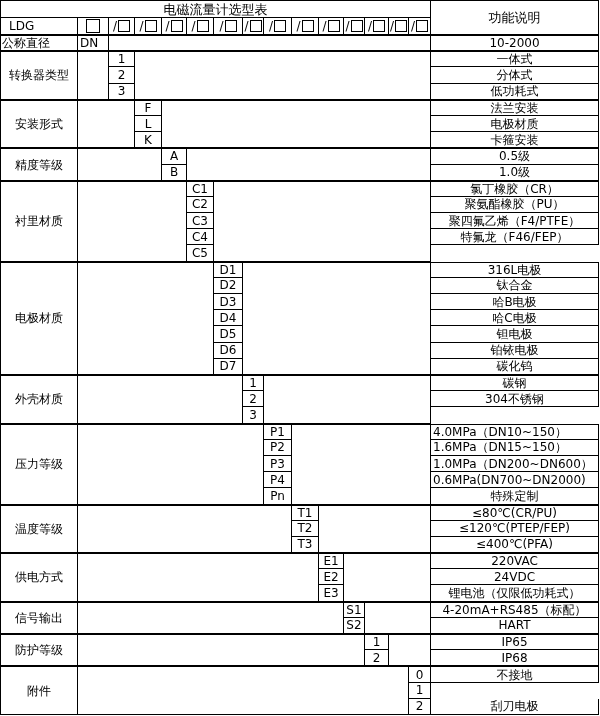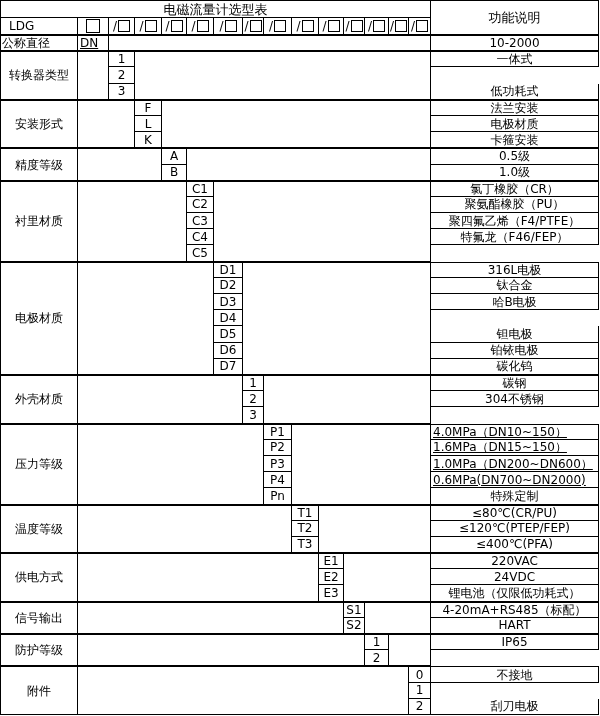--- a/index.html
+++ b/index.html
@@ -19,21 +19,21 @@
   }
   .c{
     border-right:1px solid #000;
     border-bottom:1px solid #000;
     display:flex;align-items:center;justify-content:center;
     overflow:hidden;white-space:nowrap;
     line-height:1;
   }
   .bt{border-top:1px solid #000;}
   .ttl{font-size:13px;}
-  .lft{justify-content:flex-start;padding-left:2px;text-decoration:underline;}
+  .lft{justify-content:flex-start;padding-left:2px;}
   .lft8{justify-content:flex-start;padding-left:8px;}
   .lft0{justify-content:flex-start;padding-left:1px;}
   .bx{display:inline-block;width:10px;height:10px;border:1px solid #000;background:#fff;}
   .bx.big{width:12px;height:12px;}
   .sl{font-size:12px;margin-right:1px;}
   .ph{gap:0px;}
 </style>
 </head>
 <body>
 
@@ -104,20 +104,21 @@
   <div class="c bt" style="grid-area:3/3/4/16"></div>
   <div class="c bt" style="grid-area:3/16">10-2000</div>
 
   <div class="c bt" style="grid-area:4/1/7/2">转换器类型</div>
   <div class="c bt" style="grid-area:4/2/7/3"></div>
   <div class="c bt" style="grid-area:4/3">1</div>
   <div class="c" style="grid-area:5/3">2</div>
   <div class="c" style="grid-area:6/3">3</div>
   <div class="c bt" style="grid-area:4/4/7/16"></div>
   <div class="c bt" style="grid-area:4/16">一体式</div>
+  <div class="c" style="grid-area:5/16">分体式</div>
   <div class="c" style="grid-area:6/16">低功耗式</div>
 
   <div class="c bt" style="grid-area:7/1/10/2">安装形式</div>
   <div class="c bt" style="grid-area:7/2/10/4"></div>
   <div class="c bt" style="grid-area:7/4">F</div>
   <div class="c" style="grid-area:8/4">L</div>
   <div class="c" style="grid-area:9/4">K</div>
   <div class="c bt" style="grid-area:7/5/10/16"></div>
   <div class="c bt" style="grid-area:7/16">法兰安装</div>
   <div class="c" style="grid-area:8/16">电极材质</div>
@@ -150,20 +151,21 @@
   <div class="c" style="grid-area:18/7">D2</div>
   <div class="c" style="grid-area:19/7">D3</div>
   <div class="c" style="grid-area:20/7">D4</div>
   <div class="c" style="grid-area:21/7">D5</div>
   <div class="c" style="grid-area:22/7">D6</div>
   <div class="c" style="grid-area:23/7">D7</div>
   <div class="c bt" style="grid-area:17/8/24/16"></div>
   <div class="c bt" style="grid-area:17/16">316L电极</div>
   <div class="c" style="grid-area:18/16">钛合金</div>
   <div class="c" style="grid-area:19/16">哈B电极</div>
+  <div class="c" style="grid-area:20/16">哈C电极</div>
   <div class="c" style="grid-area:21/16">钽电极</div>
   <div class="c" style="grid-area:23/16">碳化钨</div>
   <div class="c" style="grid-area:22/16">铂铱电极</div>
 
   <div class="c bt" style="grid-area:24/1/27/2">外壳材质</div>
   <div class="c bt" style="grid-area:24/2/27/8"></div>
   <div class="c bt" style="grid-area:24/8">1</div>
   <div class="c" style="grid-area:25/8">2</div>
   <div class="c" style="grid-area:26/8">3</div>
   <div class="c bt" style="grid-area:24/9/27/16"></div>
@@ -211,20 +213,21 @@
   <div class="c bt" style="grid-area:38/13/40/16"></div>
   <div class="c bt" style="grid-area:38/16">4-20mA+RS485（标配）</div>
   <div class="c" style="grid-area:39/16">HART</div>
 
   <div class="c bt" style="grid-area:40/1/42/2">防护等级</div>
   <div class="c bt" style="grid-area:40/2/42/13"></div>
   <div class="c bt" style="grid-area:40/13">1</div>
   <div class="c" style="grid-area:41/13">2</div>
   <div class="c bt" style="grid-area:40/14/42/16"></div>
   <div class="c bt" style="grid-area:40/16">IP65</div>
+  <div class="c" style="grid-area:41/16">IP68</div>
 
   <div class="c bt" style="grid-area:42/1/45/2">附件</div>
   <div class="c bt" style="grid-area:42/2/45/15"></div>
   <div class="c bt" style="grid-area:42/15">0</div>
   <div class="c" style="grid-area:43/15">1</div>
   <div class="c" style="grid-area:44/15">2</div>
   <div class="c bt" style="grid-area:42/16">不接地</div>
   <div class="c" style="grid-area:44/16">刮刀电极</div>
 
 </div>

